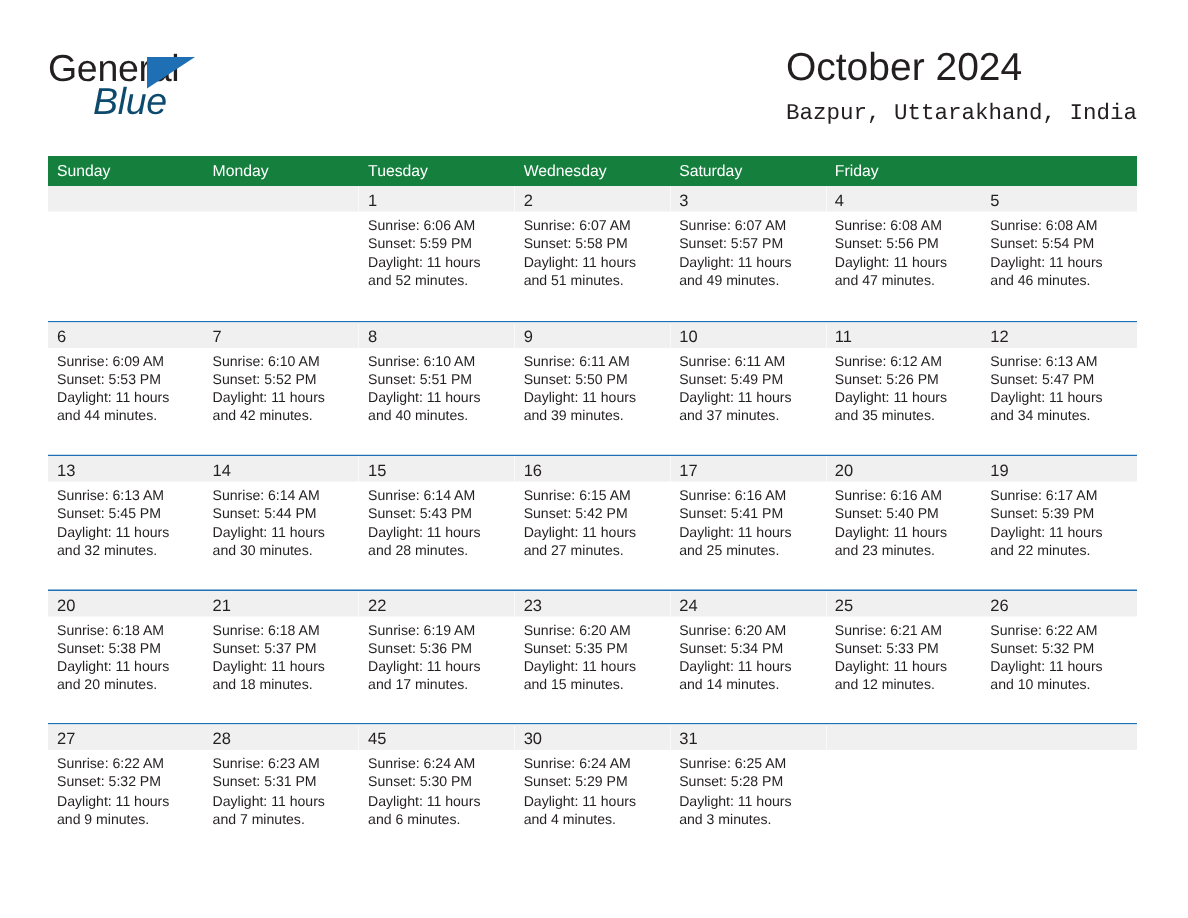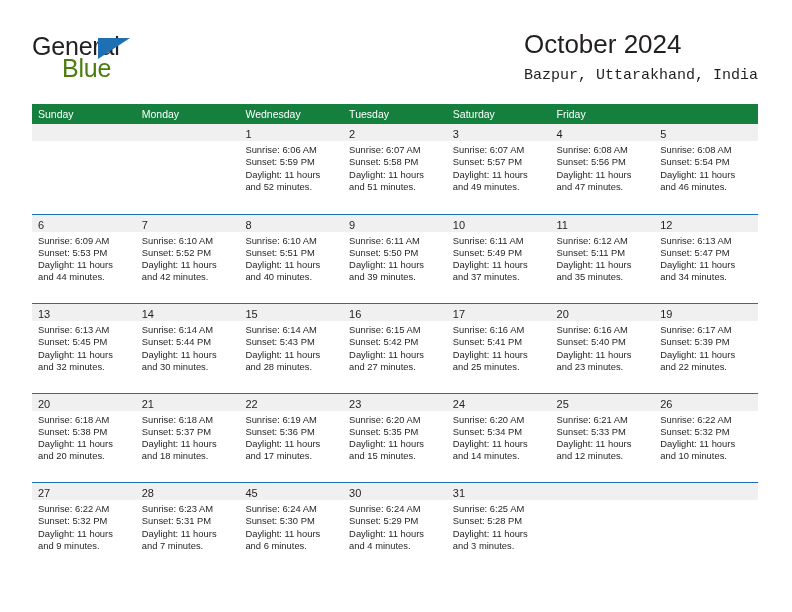--- a/index.html
+++ b/index.html
@@ -34,24 +34,25 @@
     font-size: 25px;
     color: #231f20;
     letter-spacing: -0.2px;
     line-height: 1;
     white-space: nowrap;
   }
   .logo-blue {
     position: absolute;
     left: 30px; top: 22px;
     font-size: 25px;
-    color: #4d7c0f;
+    color: #0c4a6e;
     letter-spacing: -0.2px;
     line-height: 1;
     white-space: nowrap;
+    font-style: italic;
   }
   .logo-triangle {
     position: absolute;
     left: 66px; top: 4px;
     width: 0; height: 0;
     border-left: 32px solid #1e6fb4;
     border-bottom: 21px solid transparent;
   }
 
   .title-block {
@@ -150,22 +151,22 @@
       <div class="cal-title">October 2024</div>
       <div class="cal-subtitle">Bazpur, Uttarakhand, India</div>
     </div>
 
   </div>
 
   <div class="calendar">
     <div class="weekday-row" id="weekday-row">
         <div class="weekday">Sunday</div>
         <div class="weekday">Monday</div>
+        <div class="weekday">Tuesday</div>
         <div class="weekday">Wednesday</div>
-        <div class="weekday">Tuesday</div>
         <div class="weekday">Saturday</div>
         <div class="weekday">Friday</div>
       </div>
     <div id="weeks-container">
         <div class="week-row first">
           <div class="day-cell">
             <div class="day-num-band"><span class="day-num"></span></div>
             <div class="day-info"></div>
           </div>
           <div class="day-cell">
@@ -261,21 +262,21 @@
               <div>Sunrise: 6:11 AM</div>
               <div>Sunset: 5:49 PM</div>
               <div>Daylight: 11 hours</div>
               <div>and 37 minutes.</div>
             </div>
           </div>
           <div class="day-cell">
             <div class="day-num-band"><span class="day-num">11</span></div>
             <div class="day-info">
               <div>Sunrise: 6:12 AM</div>
-              <div>Sunset: 5:11 PM</div>
+              <div>Sunset: 5:26 PM</div>
               <div>Daylight: 11 hours</div>
               <div>and 35 minutes.</div>
             </div>
           </div>
           <div class="day-cell">
             <div class="day-num-band"><span class="day-num">12</span></div>
             <div class="day-info">
               <div>Sunrise: 6:13 AM</div>
               <div>Sunset: 5:47 PM</div>
               <div>Daylight: 11 hours</div>

